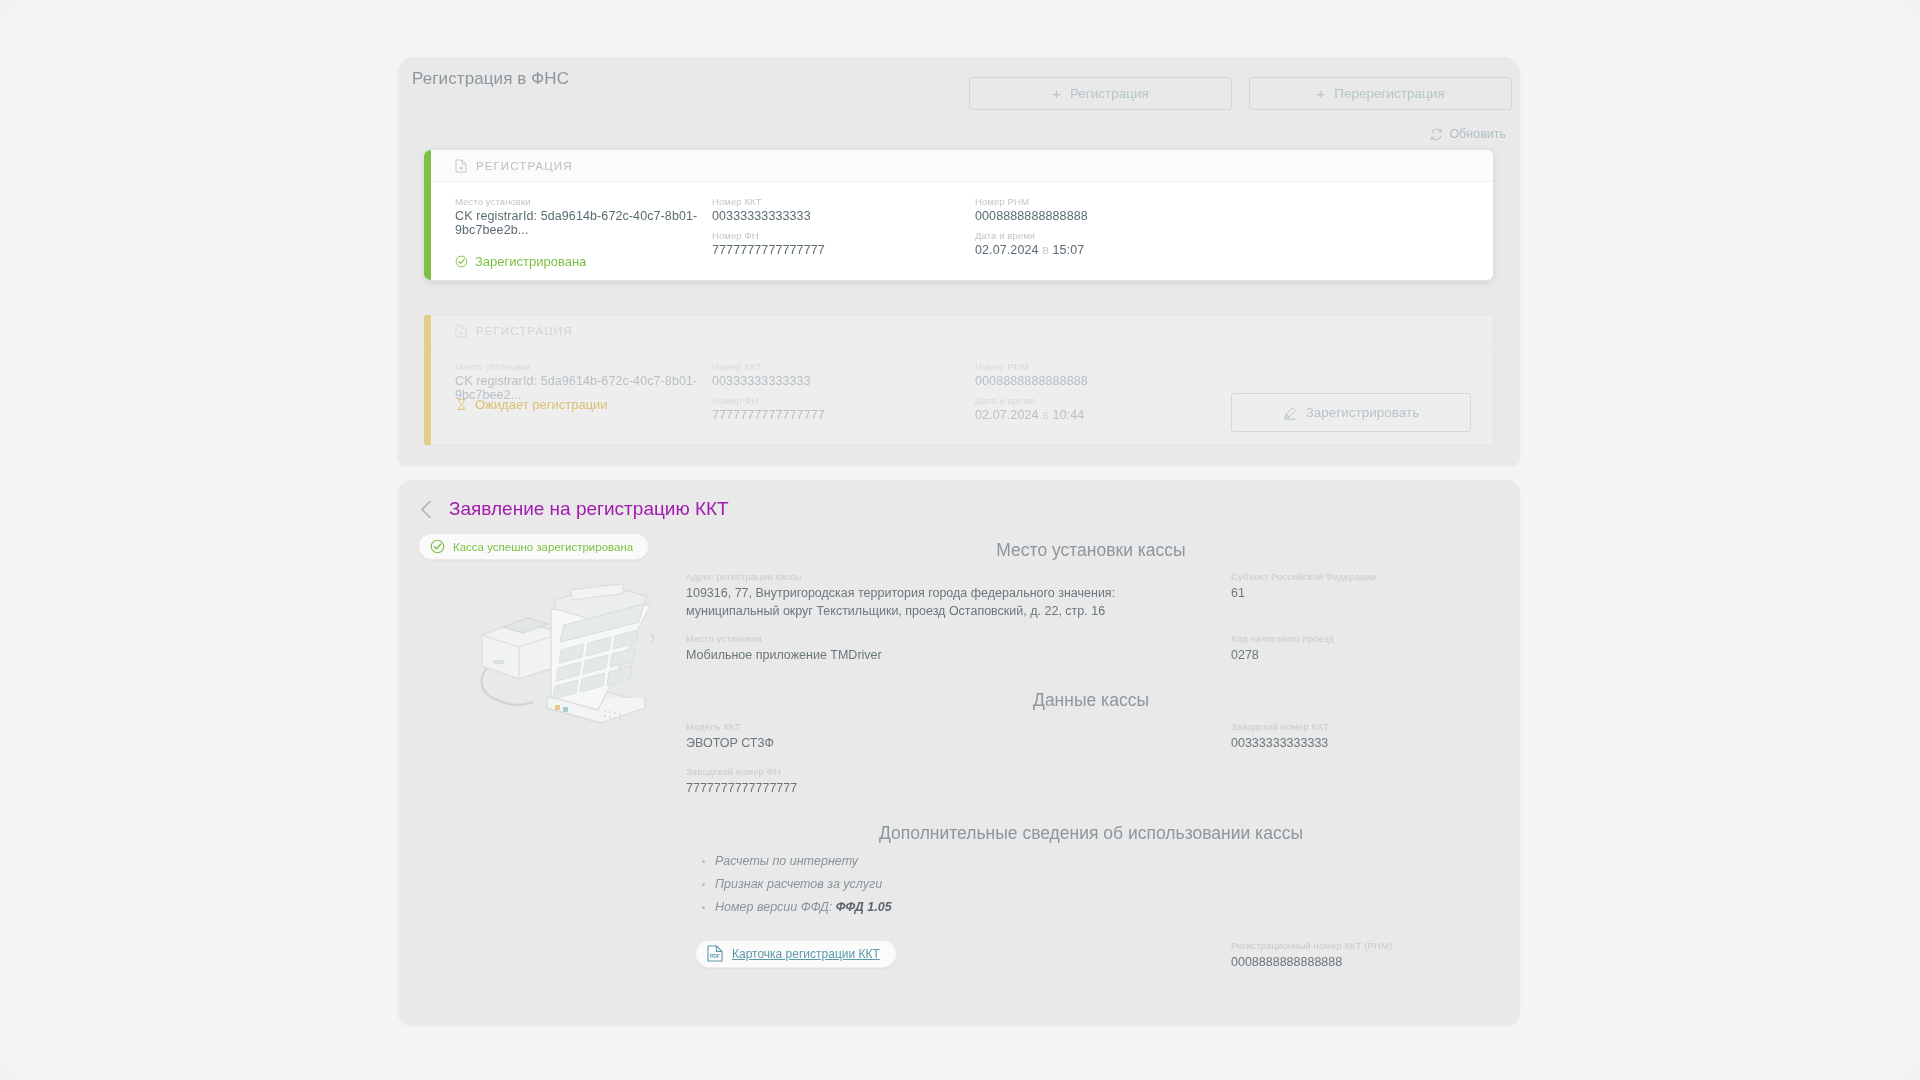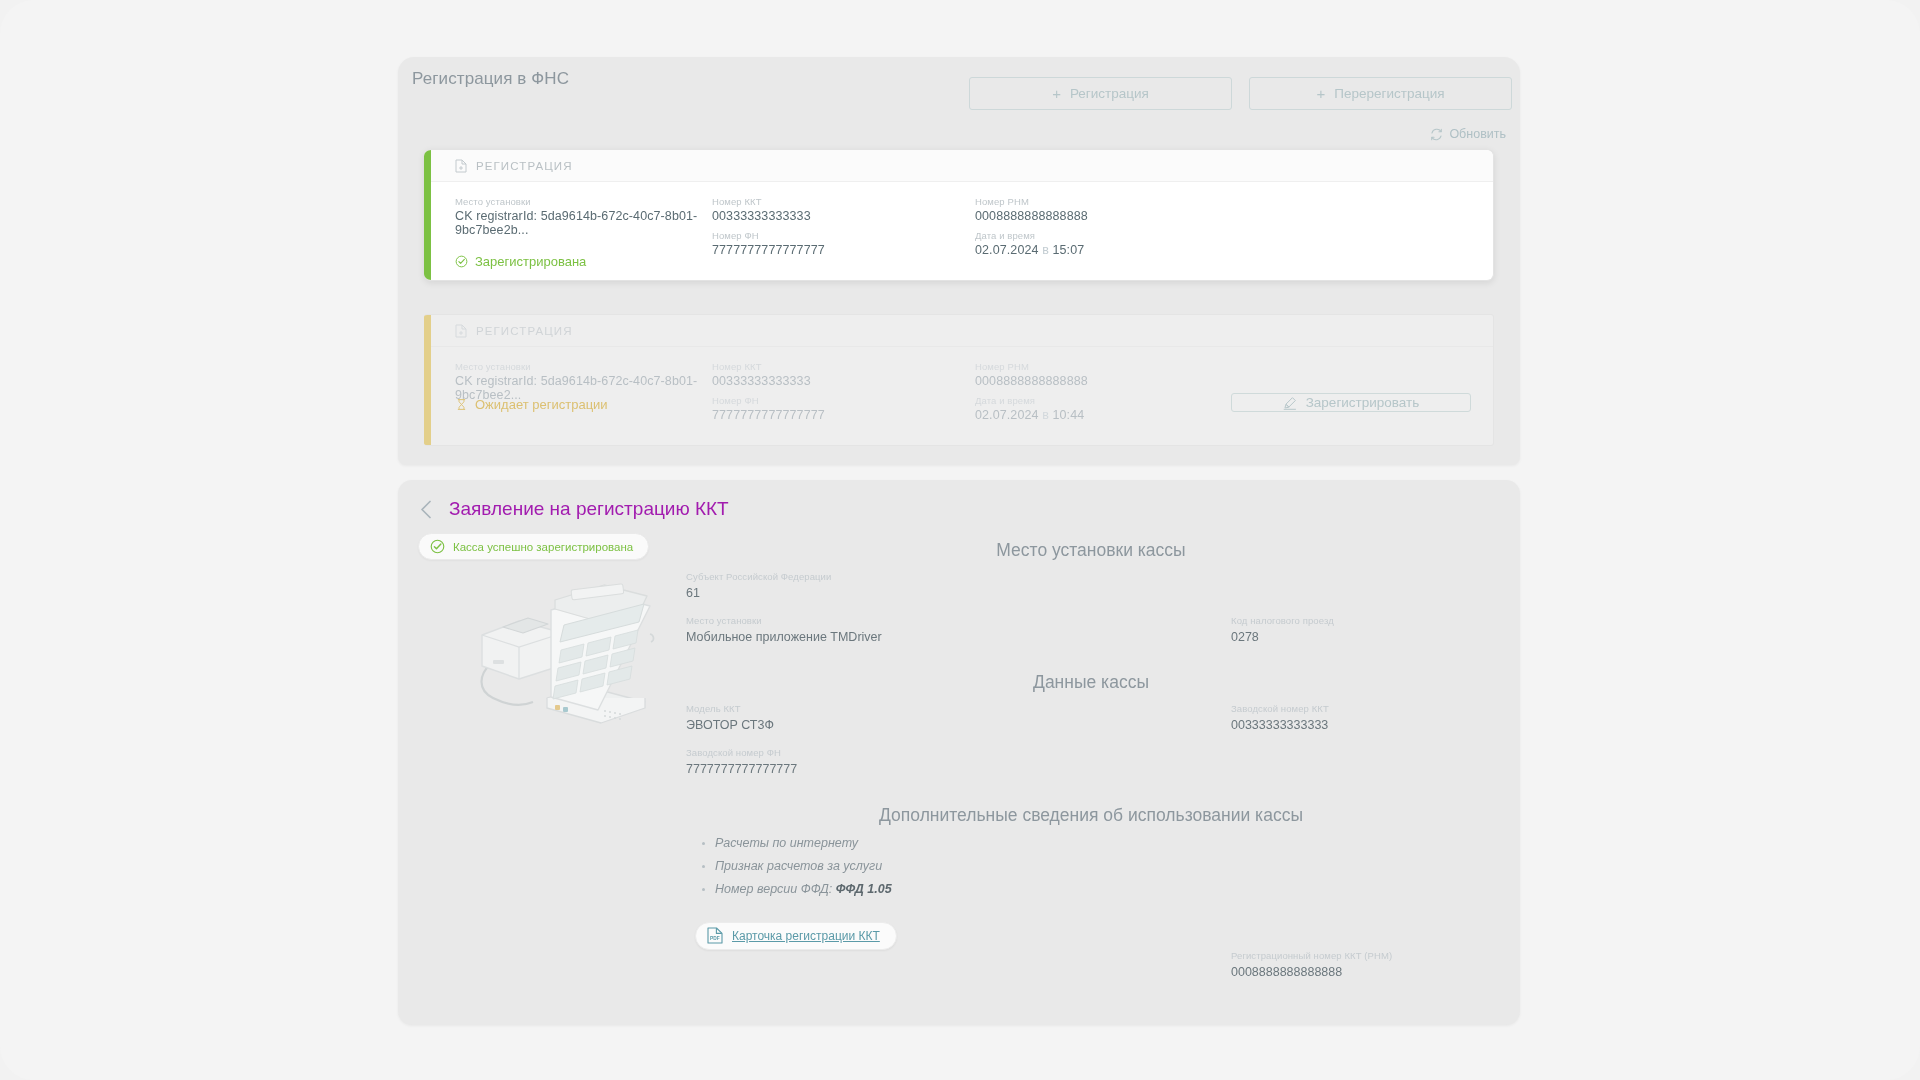--- a/index.html
+++ b/index.html
@@ -132,21 +132,21 @@
   }
   #card-pending .accent { background: #e3cf8a; }
   #card-pending .card-head { color: #d0d4d7; border-bottom: 1px solid #e8e8e8; }
   #card-pending .fld .lbl { color: #d5d9dc; }
   #card-pending .fld .val { color: #b8bfc4; }
   #card-pending .fld .val .muted { color: #d3d9dd; }
 
   #btn-register-action {
     position: absolute;
     right: 22px; top: 46px;
-    width: 240px; height: 19px;
+    width: 240px; height: 39px;
     border: 1px solid #cfdada;
     border-radius: 3px;
     background: transparent;
     color: #b6c6c9;
     font-size: 13.5px;
     font-family: "Liberation Sans", sans-serif;
     display: flex; align-items: center; justify-content: center;
     gap: 9px;
     cursor: pointer; user-select: none;
   }
@@ -215,21 +215,21 @@
     font-size: 12.5px; color: #8a949a;
     padding: 0 0 0 13px; margin-bottom: 9px;
   }
   .bullets li::before {
     content: ""; position: absolute; left: 0; top: 6px;
     width: 3px; height: 3px; border-radius: 50%; background: #b6bfc4;
   }
   .bullets li b { color: #5d686e; }
 
   #footer-row {
-    display: flex; align-items: flex-start; margin-top: 8px; flex-direction: column;
+    display: flex; align-items: flex-start; margin-top: 8px;
   }
   #pdf-pill {
     display: inline-flex; align-items: center; gap: 9px;
     height: 28px; padding: 0 16px 0 11px;
     background: #fbfbfb;
     border: 1px solid #ececec;
     border-radius: 14px;
     box-shadow: 0 1px 2px rgba(0,0,0,0.05);
     cursor: pointer;
     margin-left: 9px;
@@ -400,20 +400,24 @@
       </svg>
       <span>Касса успешно зарегистрирована</span>
     </div>
 
     <div id="app-content">
 
       <div class="sec">
         <h2 class="sec-title">Место установки кассы</h2>
 
         <div class="row2">
+          <div class="col-main">
+            <div class="f-lbl">Адрес регистрации кассы</div>
+            <div class="f-val">109316, 77, Внутригородская территория города федерального значения: муниципальный округ Текстильщики, проезд Остаповский, д. 22, стр. 16</div>
+          </div>
           <div class="col-side">
             <div class="f-lbl">Субъект Российской Федерации</div>
             <div class="f-val">61</div>
           </div>
         </div>
 
         <div class="row2">
           <div class="col-main">
             <div class="f-lbl">Место установки</div>
             <div class="f-val">Мобильное приложение TMDriver</div>

